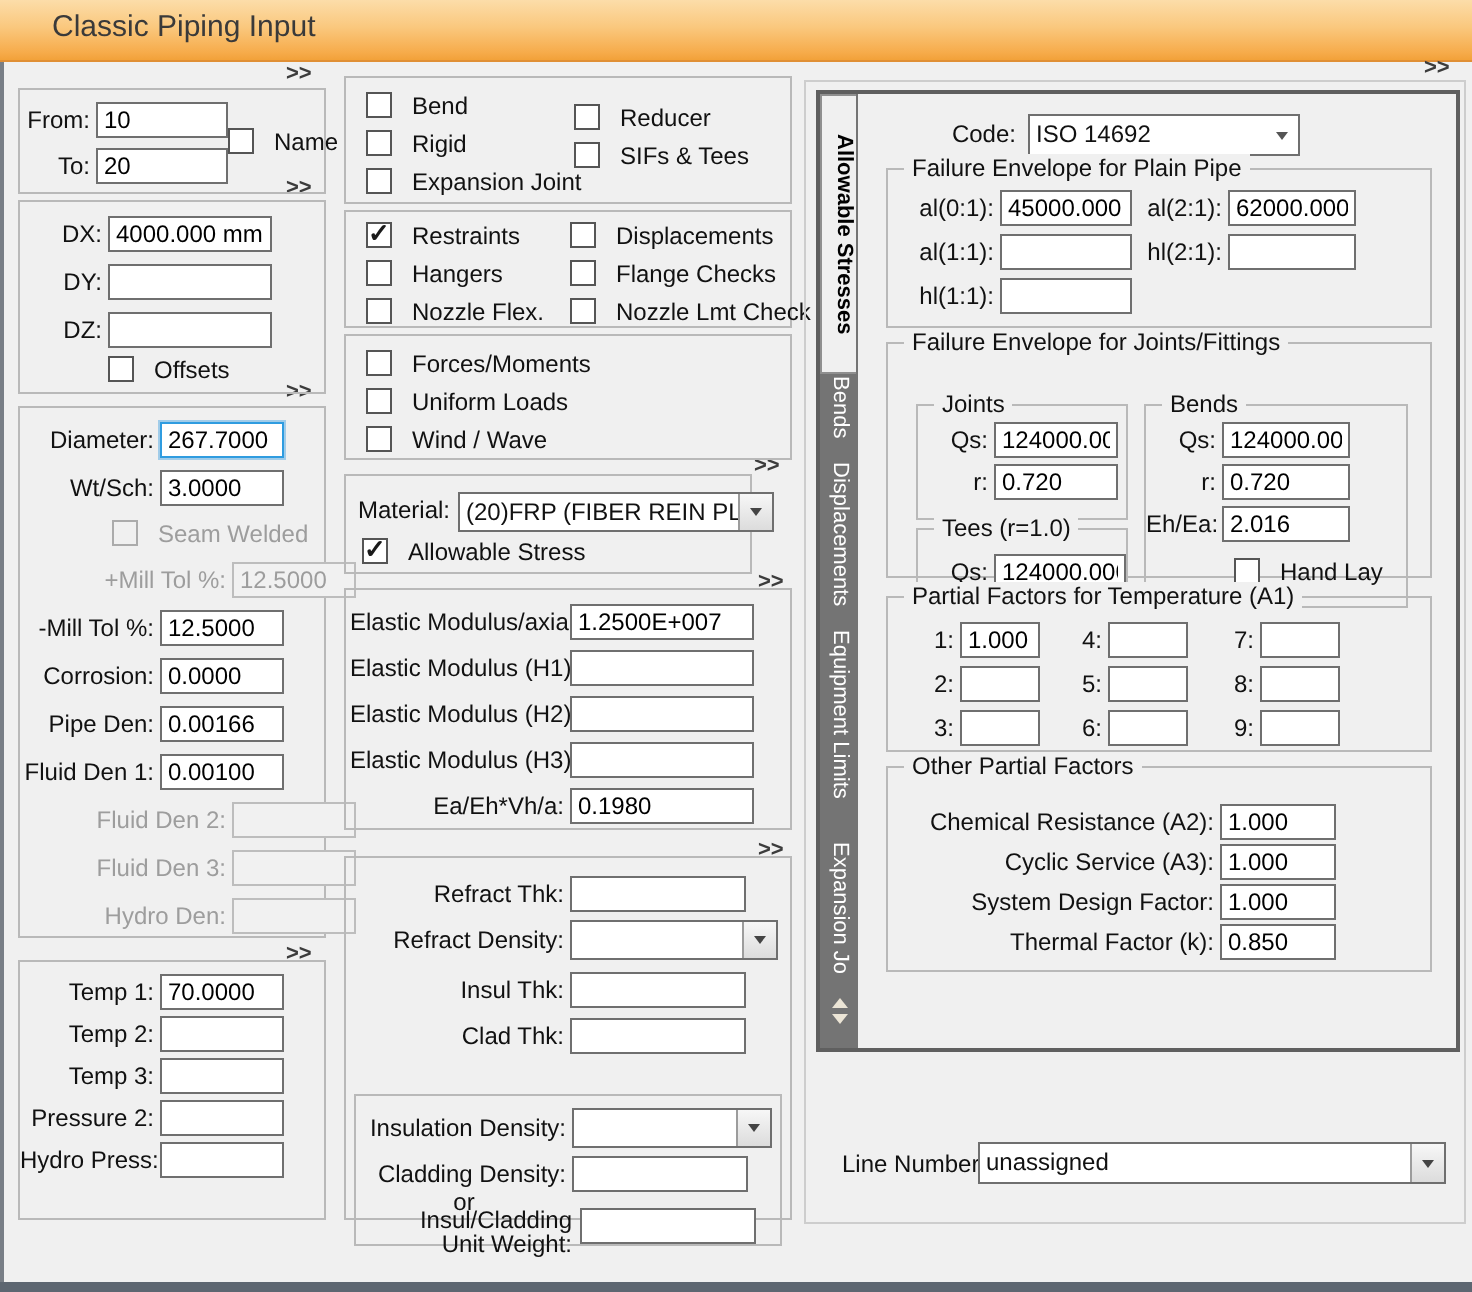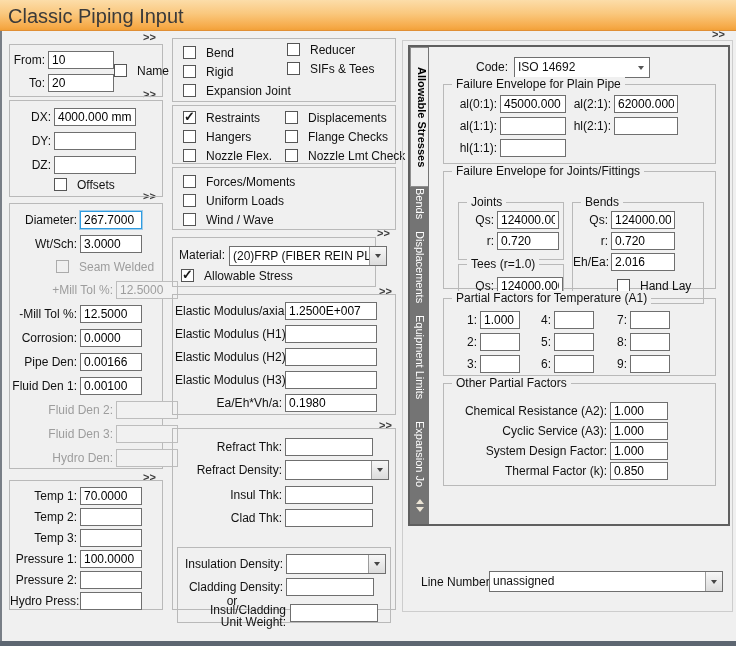--- a/index.html
+++ b/index.html
@@ -6,21 +6,21 @@
   .win {
     position:relative; width:736px; height:646px; overflow:hidden;
     background:#f0f0f0; font-family:"Liberation Sans", sans-serif; font-size:12px; color:#111;
   }
   
   .titlebar {
     position:absolute; left:0; top:0; width:736px; height:30px;
     background:linear-gradient(180deg,#fcdda9 0%,#fac87e 45%,#f6ab4a 88%,#f2a139 100%);
     border-bottom:1px solid #e08f35;
   }
-  .titlebar .ttext { position:absolute; left:8px; top:5px; font-size:20px; color:#3a3a3a; }
+  .titlebar .ttext { position:absolute; left:26px; top:5px; font-size:15px; color:#3a3a3a; }
   .edge-left { position:absolute; left:0; top:31px; width:2px; height:610px; background:#787e86; }
   .bottom-strip { position:absolute; left:0; bottom:0; width:736px; height:5px; background:#5d6671; }
 
   
   .grp { position:absolute; border:1px solid #b9b9b9; box-sizing:border-box; background:transparent; }
   .gtitle { position:absolute; top:-8px; left:8px; background:#f0f0f0; padding:0 4px; white-space:nowrap; }
   .chev { position:absolute; font-size:11px; font-weight:bold; color:#3c3c3c; cursor:pointer; }
 
   
   .frows { position:absolute; display:flex; flex-direction:column; gap:var(--gap,6px); }
@@ -179,24 +179,20 @@
         </div>
         <div class="frow">
           <span class="flabel">Temp 2:</span>
           <input class="fin" value="" style="">
         </div>
         <div class="frow">
           <span class="flabel">Temp 3:</span>
           <input class="fin" value="" style="">
         </div>
         <div class="frow">
-          <span class="flabel">Pressure 1:</span>
-          <input class="fin" value="100.0000" style="">
-        </div>
-        <div class="frow">
           <span class="flabel">Pressure 2:</span>
           <input class="fin" value="" style="">
         </div>
         <div class="frow">
           <span class="flabel">Hydro Press:</span>
           <input class="fin" value="" style="">
         </div>
       </div>
   </div>
 
@@ -208,21 +204,21 @@
         </div>
         <div class="cbrow">
           <span class="cb"></span>
           <span class="cblabel">Rigid</span>
         </div>
         <div class="cbrow">
           <span class="cb"></span>
           <span class="cblabel">Expansion Joint</span>
         </div>
       </div>
-    <div class="cbcol" style="left:114px; top:4px;">
+    <div class="cbcol" style="left:114px; top:13px;">
         <div class="cbrow">
           <span class="cb"></span>
           <span class="cblabel">Reducer</span>
         </div>
         <div class="cbrow">
           <span class="cb"></span>
           <span class="cblabel">SIFs &amp; Tees</span>
         </div>
       </div>
   </div>

